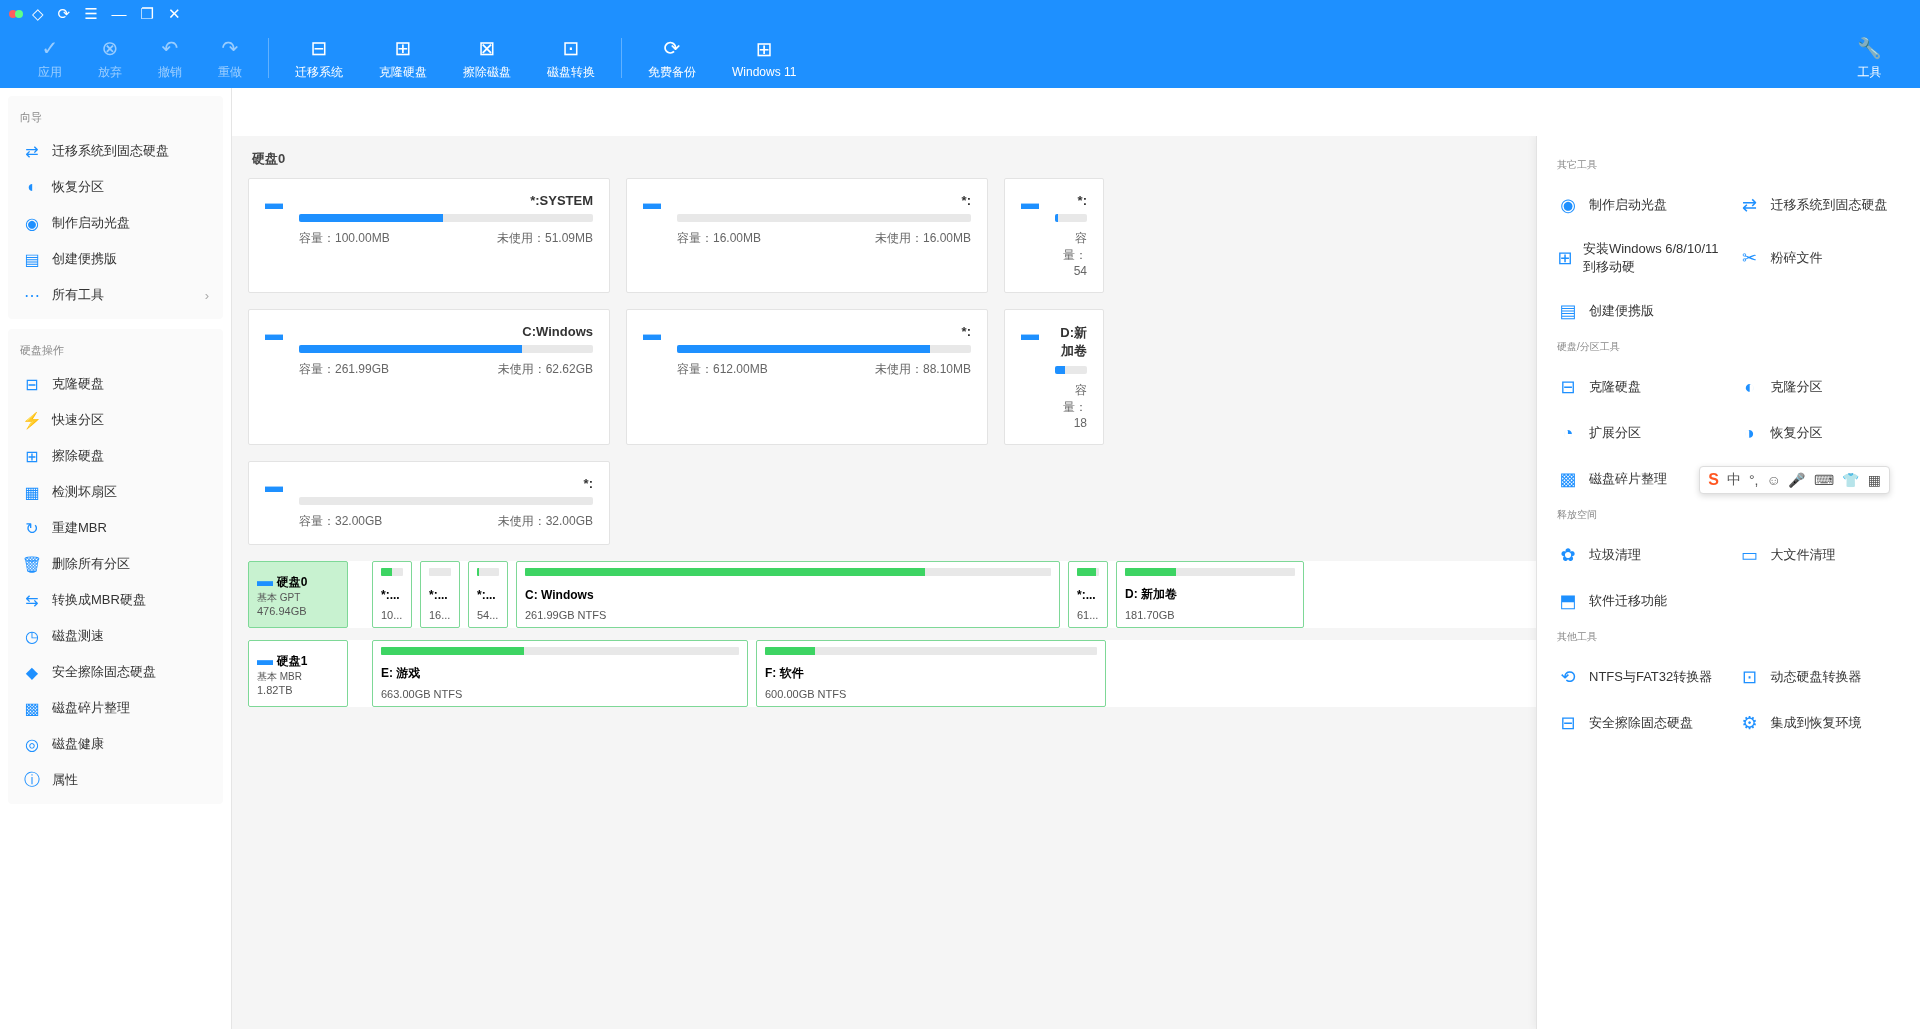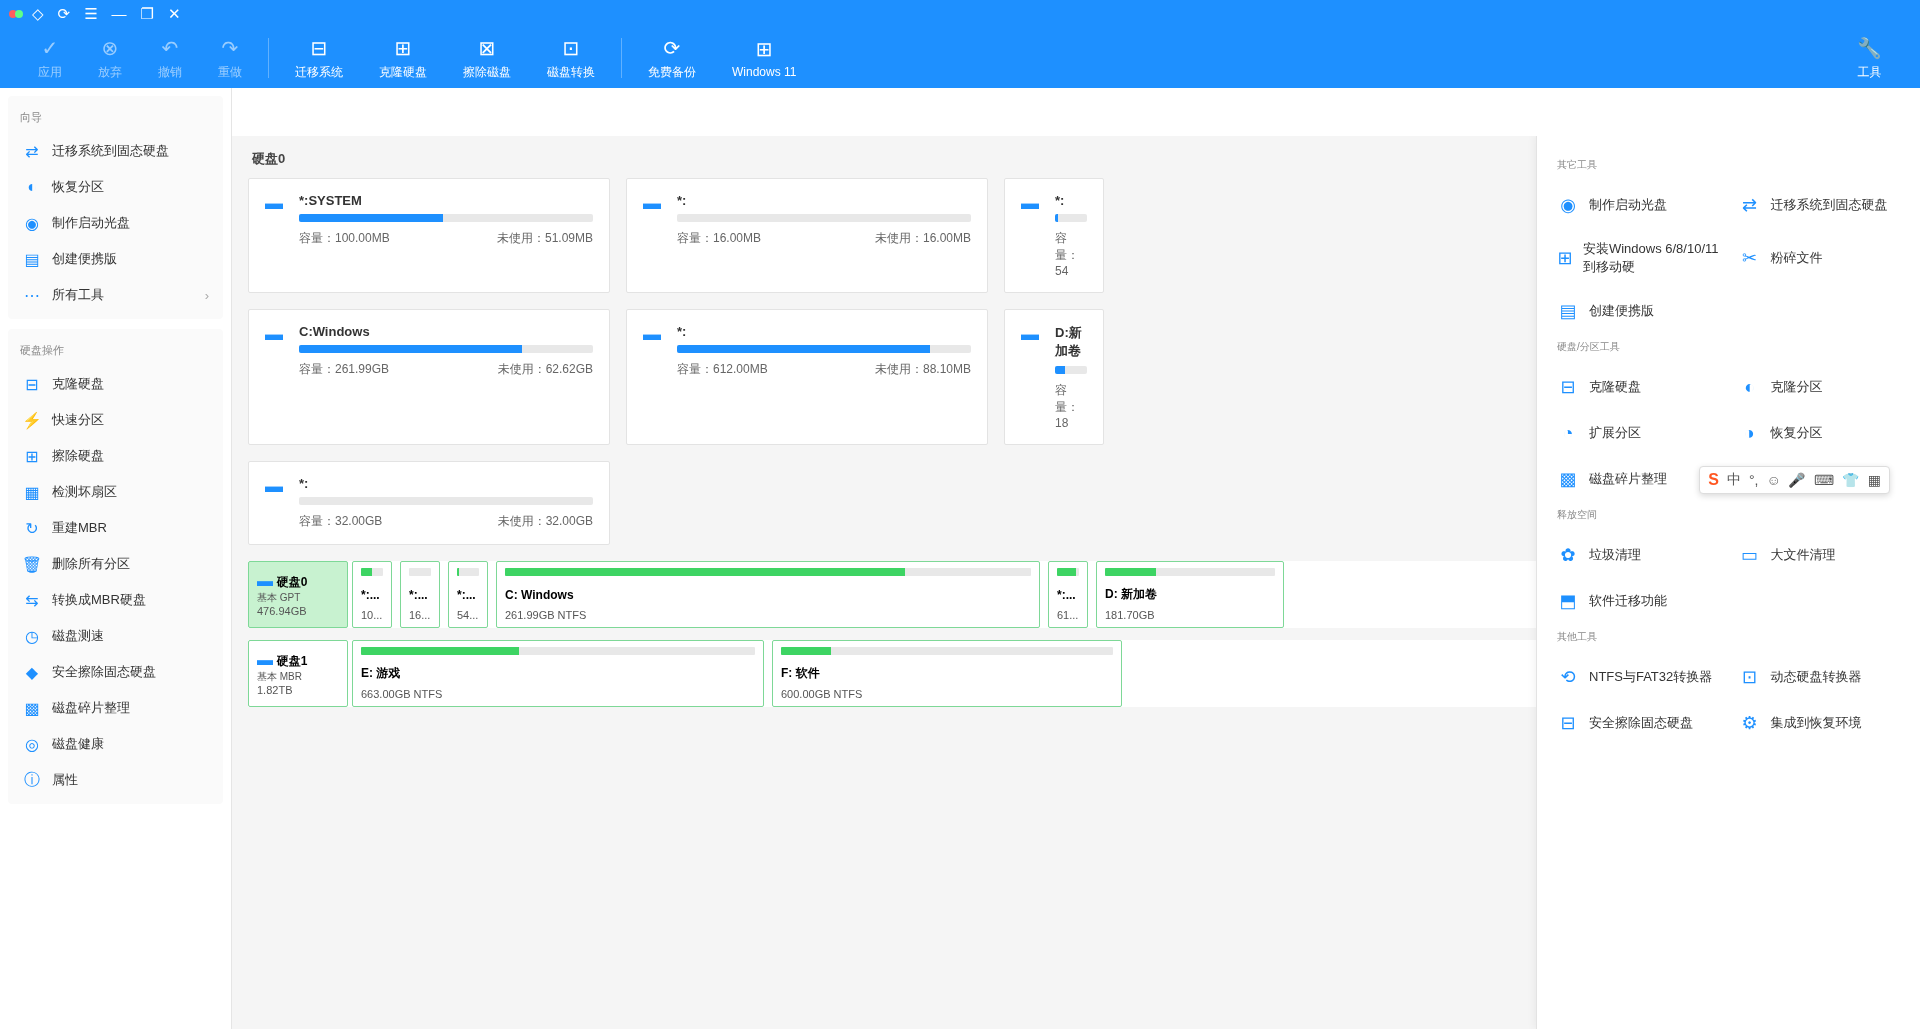--- a/index.html
+++ b/index.html
@@ -31,29 +31,29 @@
 .sidebar-item .sb-icon { width: 20px; height: 20px; margin-right: 10px; color: #1e90ff; font-size: 16px; display: flex; align-items: center; justify-content: center; }
 .sidebar-item .chev { margin-left: auto; color: #aaa; }
 
 
 .content { flex: 1; background: #f5f5f5; padding: 10px 16px; overflow: auto; position: relative; margin-top: 48px; }
 .disk-label { font-weight: bold; color: #444; margin: 4px 0 10px 4px; font-size: 13px; }
 
 .cards-row { display: flex; gap: 16px; margin-bottom: 16px; }
 .partition-card { width: 362px; background: #fff; border: 1px solid #e3e3e3; border-radius: 2px; padding: 14px 16px; display: flex; }
 .partition-card .pc-icon { width: 26px; font-size: 18px; color: #1e90ff; margin-right: 8px; }
-.partition-card .pc-body { flex: 1; }
+.partition-card .pc-body { flex: 1; text-align: right; }
 .partition-card .pc-name { font-weight: bold; color: #333; font-size: 13px; margin-bottom: 6px; }
 .partition-card .pc-bar { height: 8px; background: #e8e8e8; border-radius: 2px; overflow: hidden; margin-bottom: 8px; }
 .partition-card .pc-bar-fill { height: 100%; background: #1e90ff; }
 .partition-card .pc-stats { display: flex; justify-content: space-between; font-size: 12px; color: #666; }
 
 
 .disk-map-area { margin-top: 8px; }
-.disk-map { display: flex; gap: 4px; margin-bottom: 12px; background: #fff; padding: 0; }
+.disk-map { display: flex; gap: 24px; margin-bottom: 12px; background: #fff; padding: 0; }
 .disk-map.selected .disk-info { background: #c8f2d0; }
 .disk-info { width: 100px; padding: 10px 8px; border: 1px solid #7ed897; border-radius: 2px; }
 .disk-info .di-icon { color: #1e90ff; font-size: 16px; }
 .disk-info .di-name { font-weight: bold; font-size: 12px; margin: 2px 0; }
 .disk-info .di-type { font-size: 10px; color: #555; }
 .disk-info .di-size { font-size: 11px; color: #555; }
 .disk-seg { border: 1px solid #7ed897; border-radius: 2px; padding: 6px 8px; display: flex; flex-direction: column; justify-content: space-between; min-width: 40px; }
 .disk-seg .seg-bar { height: 8px; background: #e8e8e8; border-radius: 1px; overflow: hidden; }
 .disk-seg .seg-bar-fill { height: 100%; background: #3dd463; }
 .disk-seg .seg-name { font-weight: bold; font-size: 12px; margin-top: 4px; white-space: nowrap; overflow: hidden; text-overflow: ellipsis; }
@@ -381,21 +381,21 @@
           </div>
       </div>
       <div class="disk-map">
         <div class="disk-info" style="background:#fff">
           <span class="di-icon">▬</span>
           <span class="di-name">硬盘1</span>
           <div class="di-type">基本 MBR</div>
           <div class="di-size">1.82TB</div>
         </div>
         <div id="segs1" style="display:flex;gap:8px;flex:1">
-            <div class="disk-seg" style="width: 412px;">
+            <div class="disk-seg" style="width: 376px;">
               <div class="seg-bar">
                 <div class="seg-bar-fill" style="width:40%"></div>
               </div>
       <div class="seg-name">E: 游戏</div>
       <div class="seg-size">663.00GB NTFS</div>
             </div>
             <div class="disk-seg" style="width: 350px;">
               <div class="seg-bar">
                 <div class="seg-bar-fill" style="width:15%"></div>
               </div>

